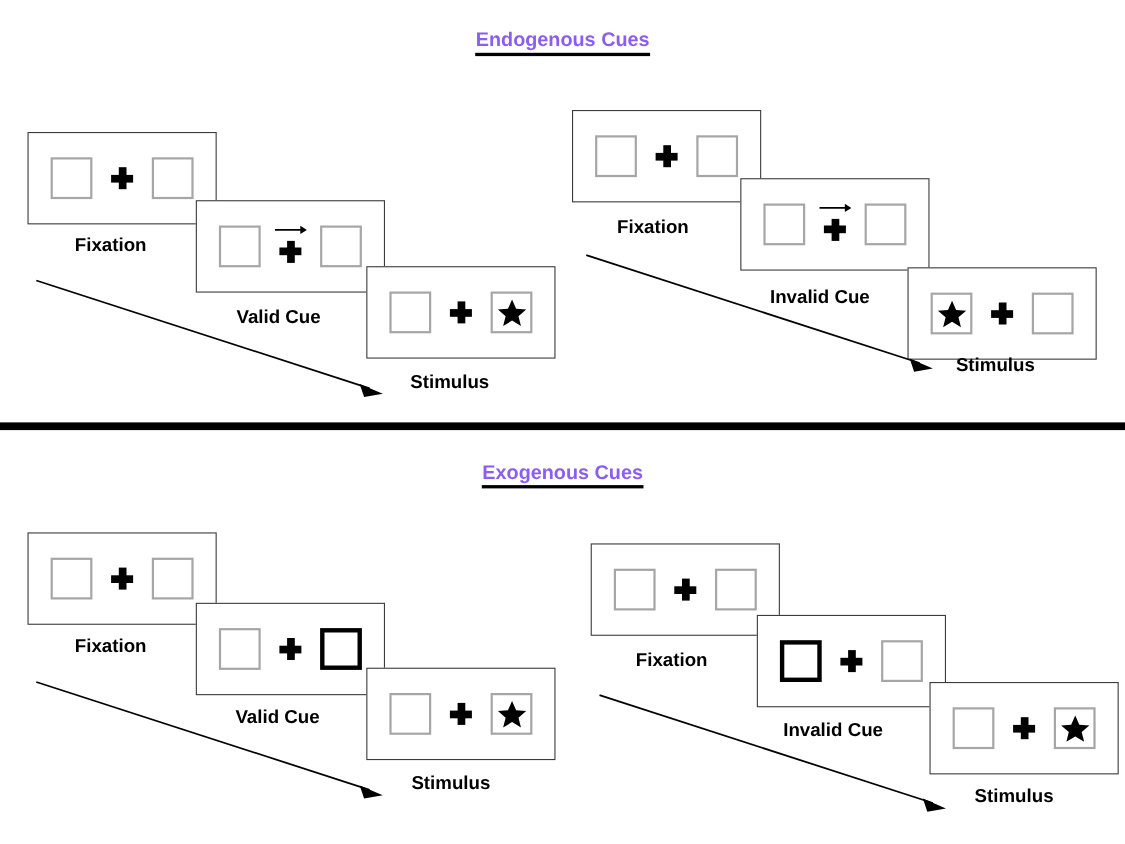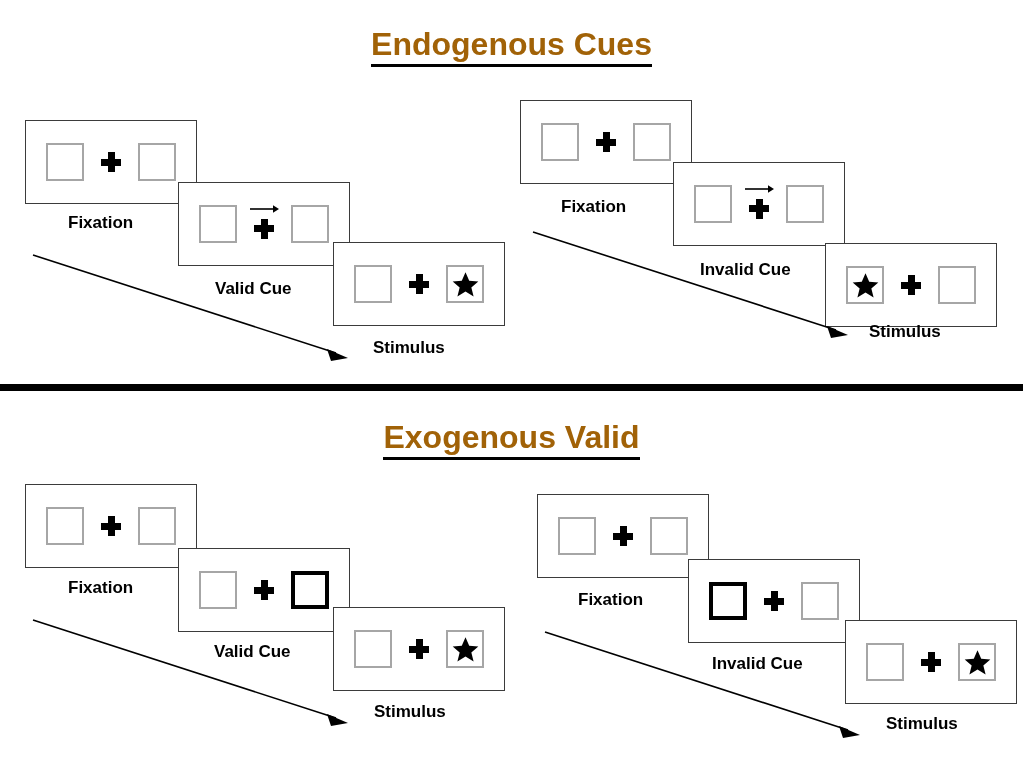--- a/index.html
+++ b/index.html
@@ -14,24 +14,24 @@
     overflow: hidden;
     font-family: "Liberation Sans", sans-serif;
     color: #000000;
   }
 
   
   .section-title {
     position: absolute;
     width: 100%;
     text-align: center;
-    font-size: 32px;
+    font-size: 18px;
     font-weight: bold;
     letter-spacing: 0px;
-    color: #a16207;
+    color: #8b5cf6;
   }
   .section-title span {
     border-bottom: 3px solid #000000;
     padding-bottom: 2px;
   }
 
   
   .divider {
     position: absolute;
     left: 0;
@@ -234,21 +234,21 @@
 <div class="caption" style="left:869px; top:322px;">Stimulus</div>
 
 <svg class="flow-arrow" style="left:528px; top:222px;" width="325" height="125" viewBox="0 0 325 125" xmlns="http://www.w3.org/2000/svg">
   <line x1="5" y1="10" x2="308" y2="108" stroke="#000" stroke-width="1.6"></line>
   <polygon points="320,113 299,104 303,116" fill="#000"></polygon>
 </svg>
 
 <div class="divider" style="top:384px;"></div>
 
 <div class="section-title" style="top:419px;">
-  <span>Exogenous Valid</span>
+  <span>Exogenous Cues</span>
 </div>
 
 <div class="panel" style="left:25px; top:484px; width:172px; height:84px;">
   <div class="panel-inner">
     <div class="box"></div>
     <div class="plus">
         <div class="plus-glyph"></div>
       </div>
     <div class="box"></div>
   </div>

